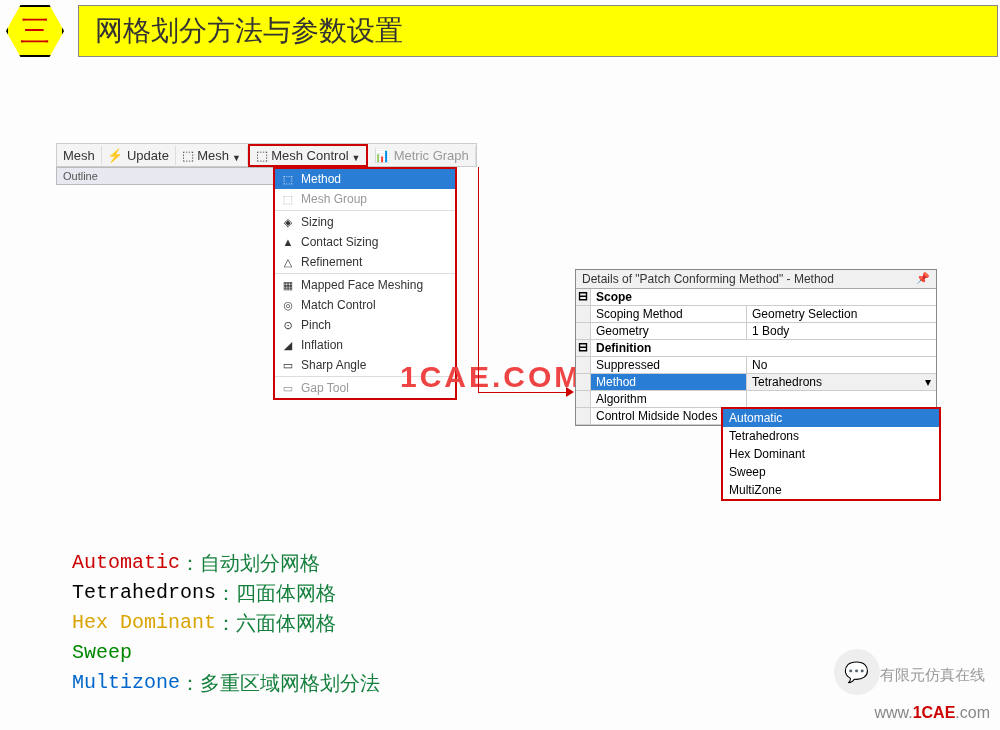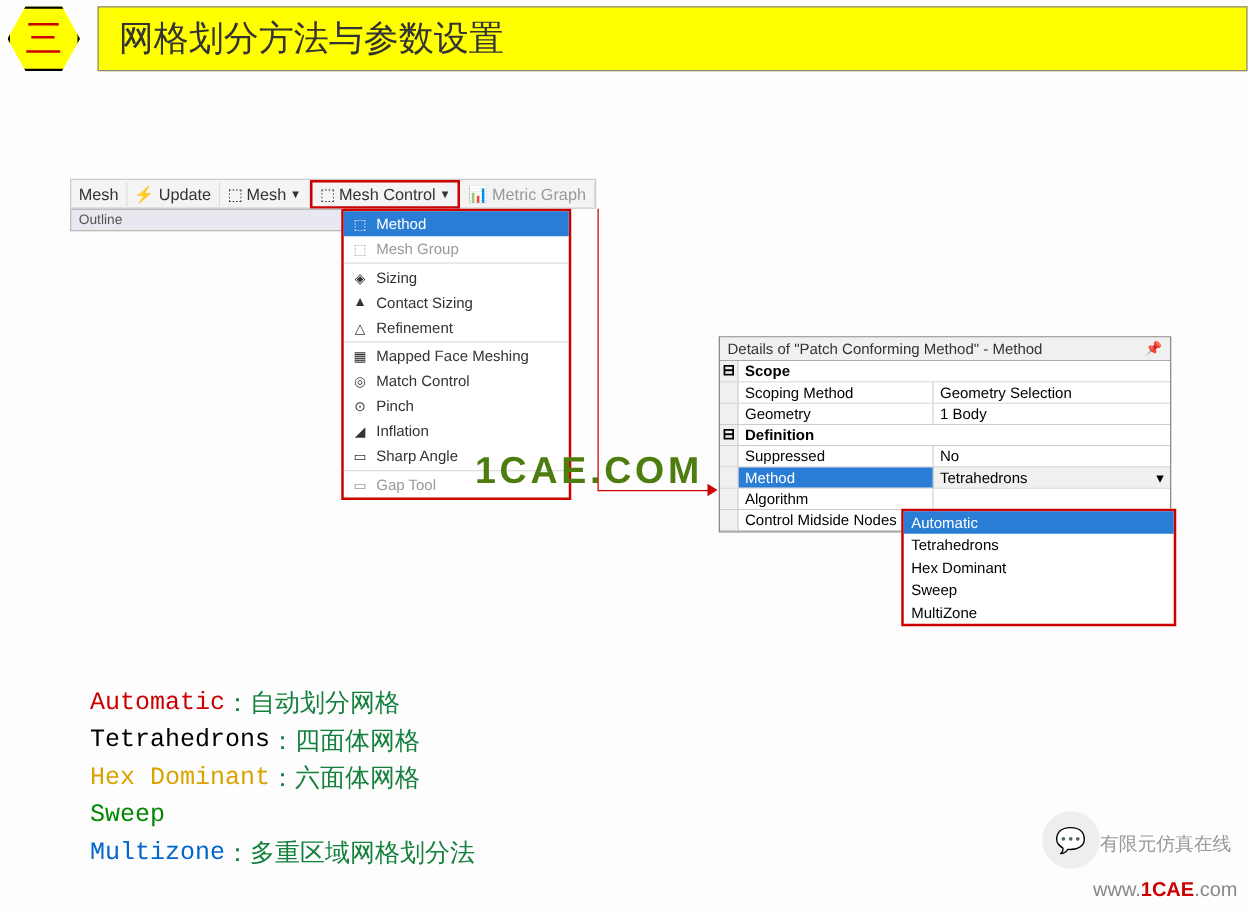--- a/index.html
+++ b/index.html
@@ -2,21 +2,21 @@
 <html><head>
 <meta charset="utf-8">
 <style>
 body{margin:0;font-family:"Microsoft YaHei",Arial,sans-serif;background:#fdfdfd;width:1000px;height:730px;overflow:hidden}
 .header{display:flex;align-items:center;gap:10px;padding:2px}
 .hexagon{width:66px;height:58px;position:relative;display:flex;align-items:center;justify-content:center}
 .hex-shape{width:54px;height:48px;background:#ffff00;border:2px solid #000;position:relative;clip-path:polygon(25% 0,75% 0,100% 50%,75% 100%,25% 100%,0 50%)}
 .hex-text{font-size:30px;color:#c00;font-family:SimSun;position:absolute}
 .title-bar{background:#ffff00;flex:1;height:50px;border:1px solid #888;display:flex;align-items:center;padding-left:16px;font-size:28px;color:#333;font-family:Liberation Serif, serif}
 .toolbar{position:absolute;top:143px;left:56px;display:flex;align-items:center;background:#f4f4f4;border:1px solid #ccc;font-size:13px;height:22px}
-.tb-item{padding:2px 6px;display:flex;align-items:center;gap:3px;color:#333;border-right:1px solid #ddd}
+.tb-item{padding:2px 6px;display:flex;align-items:flex-end;gap:3px;color:#333;border-right:1px solid #ddd}
 .tb-item.red{border:2px solid #c00}
 .dropdown-arrow{font-size:9px}
 .metric{color:#999}
 .outline{position:absolute;top:167px;left:56px;width:205px;background:#e8e8f0;border:1px solid #bbb;padding:2px 6px;font-size:11px;color:#555}
 .menu{position:absolute;top:167px;left:273px;width:180px;background:#fff;border:2px solid #c00;font-size:12px}
 .menu-item{display:flex;align-items:center;gap:6px;padding:3px 6px;color:#333}
 .menu-item.sel{background:#2a7dd4;color:#fff}
 .menu-item.gray{color:#999}
 .menu-sep{border-top:1px solid #ddd;margin:1px 0}
 .micon{width:14px;height:14px;display:inline-flex;align-items:center;justify-content:center;font-size:11px}
@@ -37,21 +37,21 @@
 .arrow-v{position:absolute;border-left:1px solid #c00}
 .arrow-head{position:absolute;width:0;height:0;border-top:5px solid transparent;border-bottom:5px solid transparent;border-left:8px solid #c00}
 .legend{position:absolute;top:548px;left:72px;font-size:20px;line-height:1.5;font-family:SimSun}
 .leg-row{display:flex}
 .leg-en{font-family:"Courier New",monospace;font-size:20px}
 .leg-cn{color:#15803d}
 .watermark{position:absolute;bottom:8px;right:10px;font-size:16px;color:#888}
 .watermark .red{color:#c00;font-weight:bold}
 .chat-icon{position:absolute;bottom:35px;right:120px;width:46px;height:46px;border-radius:50%;background:#eee;display:flex;align-items:center;justify-content:center;font-size:20px;color:#888}
 .brand{position:absolute;bottom:45px;right:15px;font-size:15px;color:#999}
-.wm-center{position:absolute;top:360px;left:380px;font-size:30px;color:#4d7c0f;font-weight:bold;letter-spacing:3px}
+.wm-center{position:absolute;top:360px;left:400px;font-size:30px;color:#ef4444;font-weight:bold;letter-spacing:3px}
 </style>
 </head>
 <body>
 
 <div class="header">
   <div class="hexagon">
     <div class="hex-shape"></div>
     <div class="hex-text">三</div>
   </div>
   <div class="title-bar">网格划分方法与参数设置</div>

